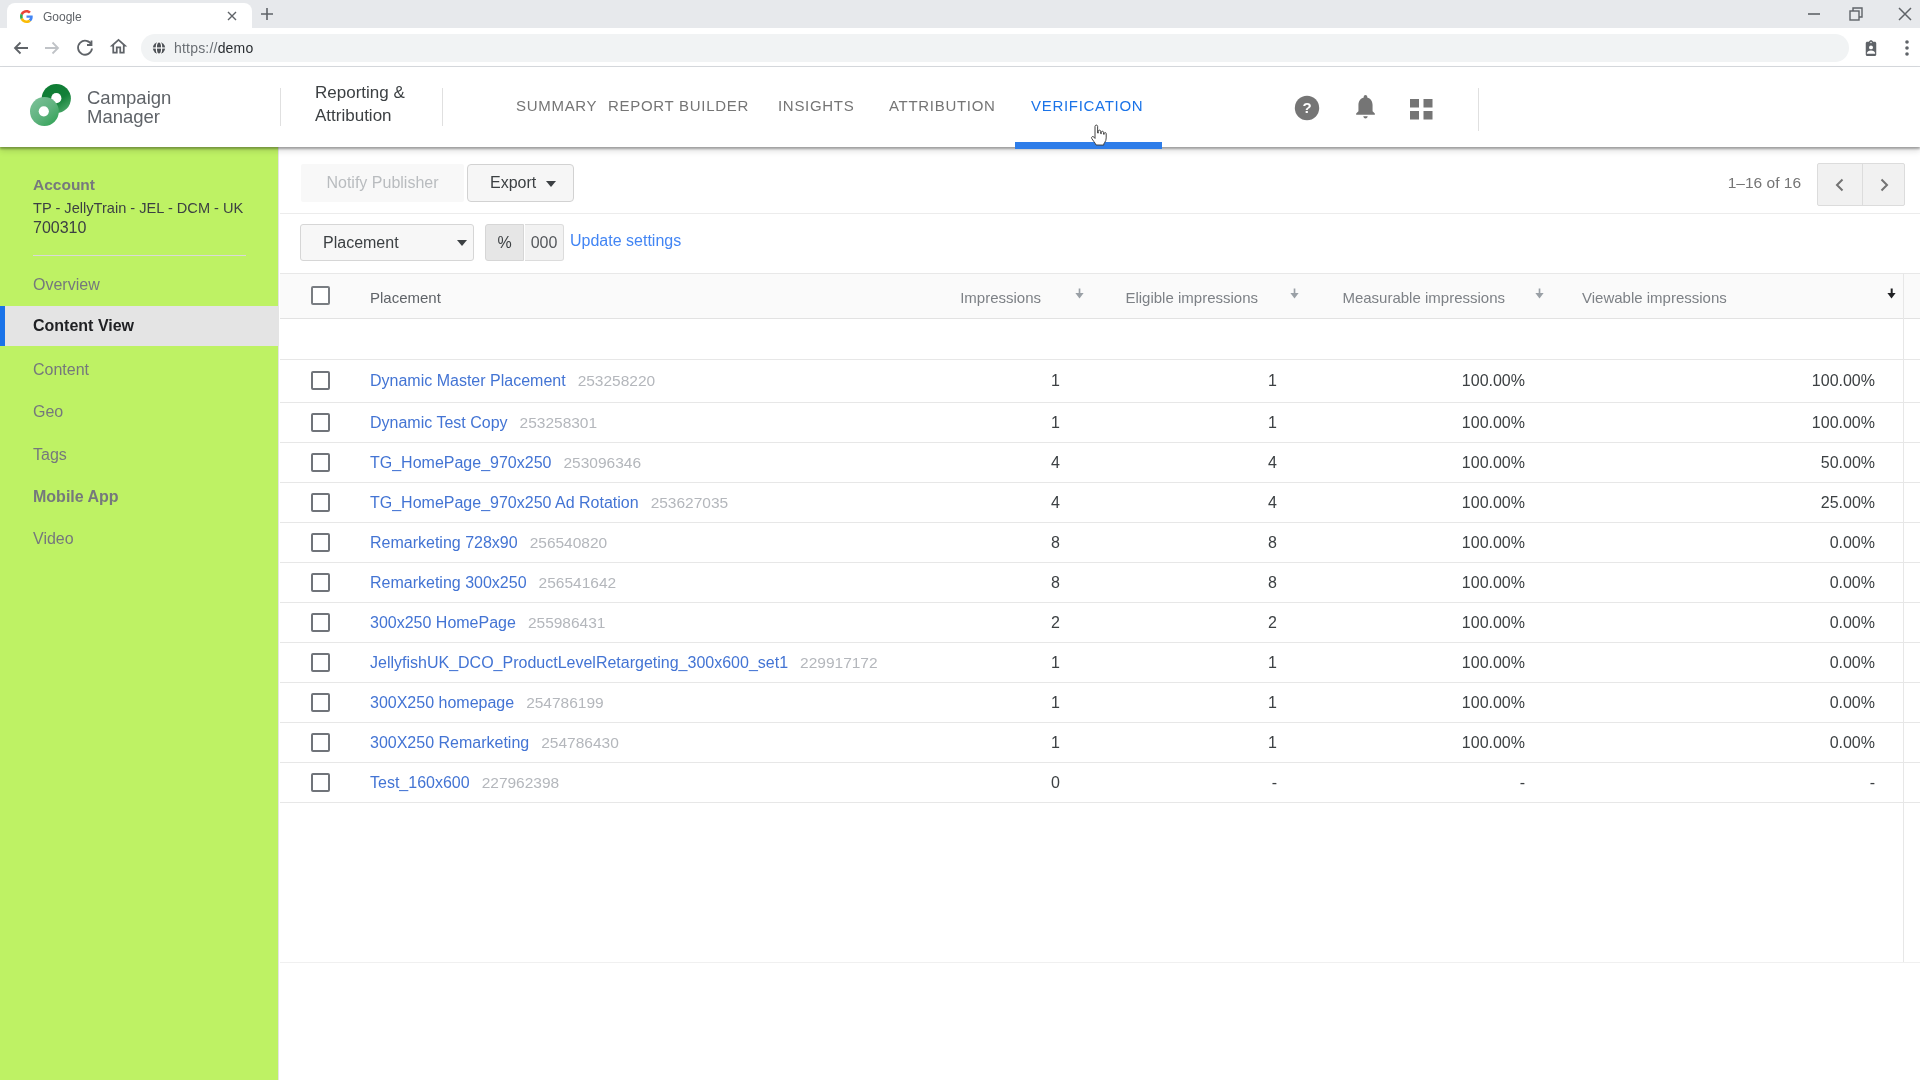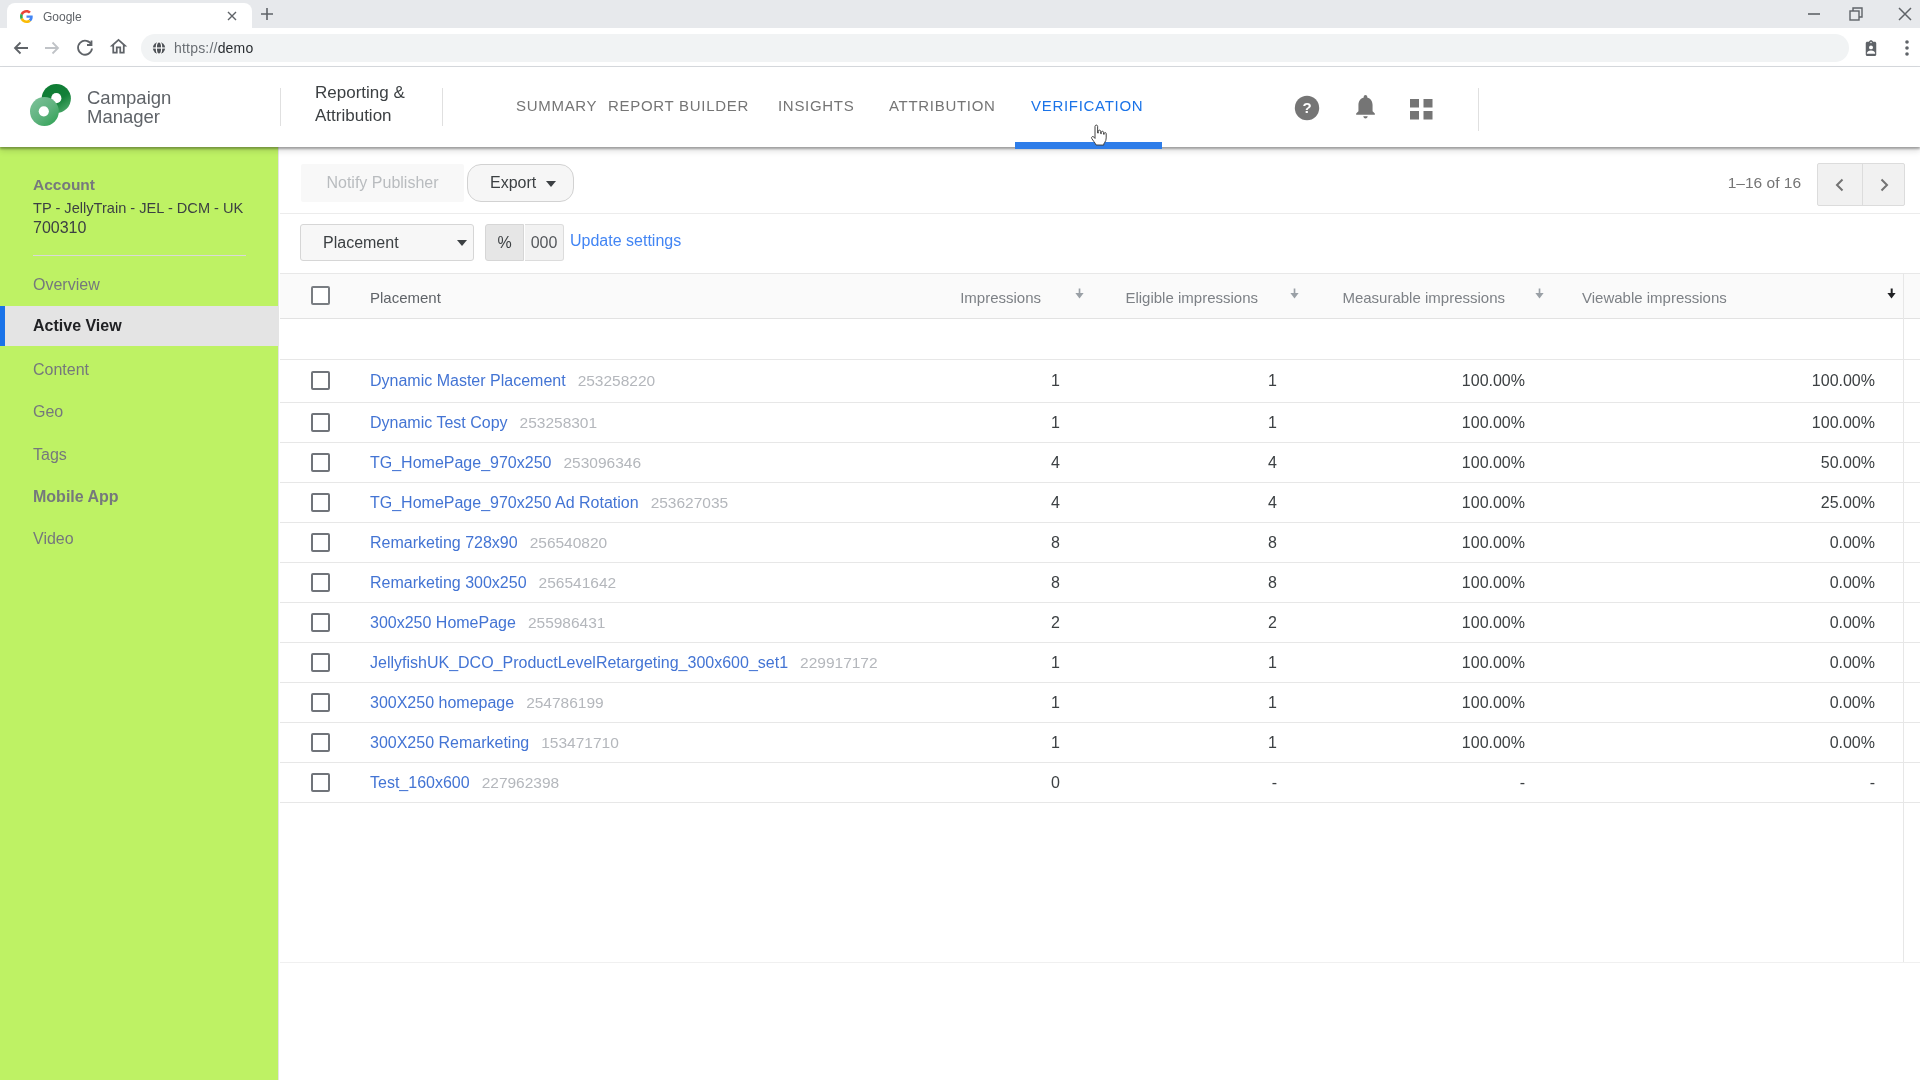--- a/index.html
+++ b/index.html
@@ -37,21 +37,21 @@
   #sdiv { position:absolute; left:33px; top:108px; width:213px; height:1px; background:#d9d9d9; }
   .sitem { position:absolute; left:33px; font-size:16px; color:#75787c; }
   #active-bg { position:absolute; left:0; top:159px; width:279px; height:40px; background:#e4e4e4; }
   #active-bar { position:absolute; left:0; top:159px; width:5px; height:40px; background:#1a73e8; }
 
   
   #main { position:absolute; left:280px; top:147px; width:1640px; height:933px; background:#fff; }
   #btn-notify { position:absolute; left:21px; top:17px; width:163px; height:38px; background:#f8f8f8;
                 border-radius:2px; color:#b9bcbf; font-size:16px; text-align:center; line-height:38px; }
   #btn-export { position:absolute; left:187px; top:17px; width:107px; height:38px; background:#f6f6f6;
-                border:1px solid #d2d2d2; border-radius:14px; color:#3c4043; font-size:16px; line-height:36px; padding-left:22px; }
+                border:1px solid #d2d2d2; border-radius:4px; color:#3c4043; font-size:16px; line-height:36px; padding-left:22px; }
   #caret-export { position:absolute; left:78px; top:16px; width:0; height:0; border-left:5px solid transparent; border-right:5px solid transparent; border-top:6px solid #3c4043; }
   #pagetxt { position:absolute; right:119px; top:27px; font-size:15.5px; color:#757575; }
   #pager { position:absolute; left:1537px; top:16px; width:88px; height:43px; border:1px solid #dcdcdc; background:#f1f1f1; border-radius:2px; }
   #pager .mid { position:absolute; left:44px; top:0; width:1px; height:41px; background:#dcdcdc; }
   #tline1 { position:absolute; left:0; top:66px; width:1640px; height:1px; background:#ececec; }
 
   
   #sel-placement { position:absolute; left:20px; top:77px; width:174px; height:37px; background:#f7f7f7;
                    border:1px solid #d6d6d6; border-radius:3px; font-size:16px; color:#3c4043; line-height:35px; padding-left:22px; }
   #caret-pl { position:absolute; left:156px; top:15px; width:0; height:0; border-left:5px solid transparent; border-right:5px solid transparent; border-top:6px solid #3c4043; }
@@ -193,21 +193,21 @@
     </svg></div>
 
 <div id="sidebar">
   <div class="lbl abs" id="acct">Account</div>
   <div class="lbl abs" id="acctname">TP - JellyTrain - JEL - DCM - UK</div>
   <div class="lbl abs" id="acctnum">700310</div>
   <div id="sdiv"></div>
   <div class="sitem" style="top:129px;">Overview</div>
   <div id="active-bg"></div>
   <div id="active-bar"></div>
-  <div class="sitem" style="top:170px;color:#202124;font-weight:bold;">Active View</div>
+  <div class="sitem" style="top:170px;color:#202124;font-weight:bold;">Content View</div>
   <div class="sitem" style="top:214px;">Content</div>
   <div class="sitem" style="top:256px;">Geo</div>
   <div class="sitem" style="top:299px;">Tags</div>
   <div class="sitem" style="top:341px;font-weight:bold;">Mobile App</div>
   <div class="sitem" style="top:383px;">Video</div>
 </div>
 
 <div id="main">
   <div id="btn-notify">Notify Publisher</div>
   <div id="btn-export">Export<div id="caret-export"></div></div>
@@ -321,21 +321,21 @@
       <div class="row" style="top:410px;height:40px;">
         <div class="cb"></div>
         <span class="lnk">300X250 homepage<span class="id">254786199</span></span>
         <span class="num c1">1</span>
         <span class="num c2">1</span>
         <span class="num c3">100.00%</span>
         <span class="num c4">0.00%</span>
       </div>
       <div class="row" style="top:450px;height:40px;">
         <div class="cb"></div>
-        <span class="lnk">300X250 Remarketing<span class="id">153471710</span></span>
+        <span class="lnk">300X250 Remarketing<span class="id">254786430</span></span>
         <span class="num c1">1</span>
         <span class="num c2">1</span>
         <span class="num c3">100.00%</span>
         <span class="num c4">0.00%</span>
       </div>
       <div class="row" style="top:490px;height:40px;">
         <div class="cb"></div>
         <span class="lnk">Test_160x600<span class="id">227962398</span></span>
         <span class="num c1">0</span>
         <span class="num c2">-</span>

